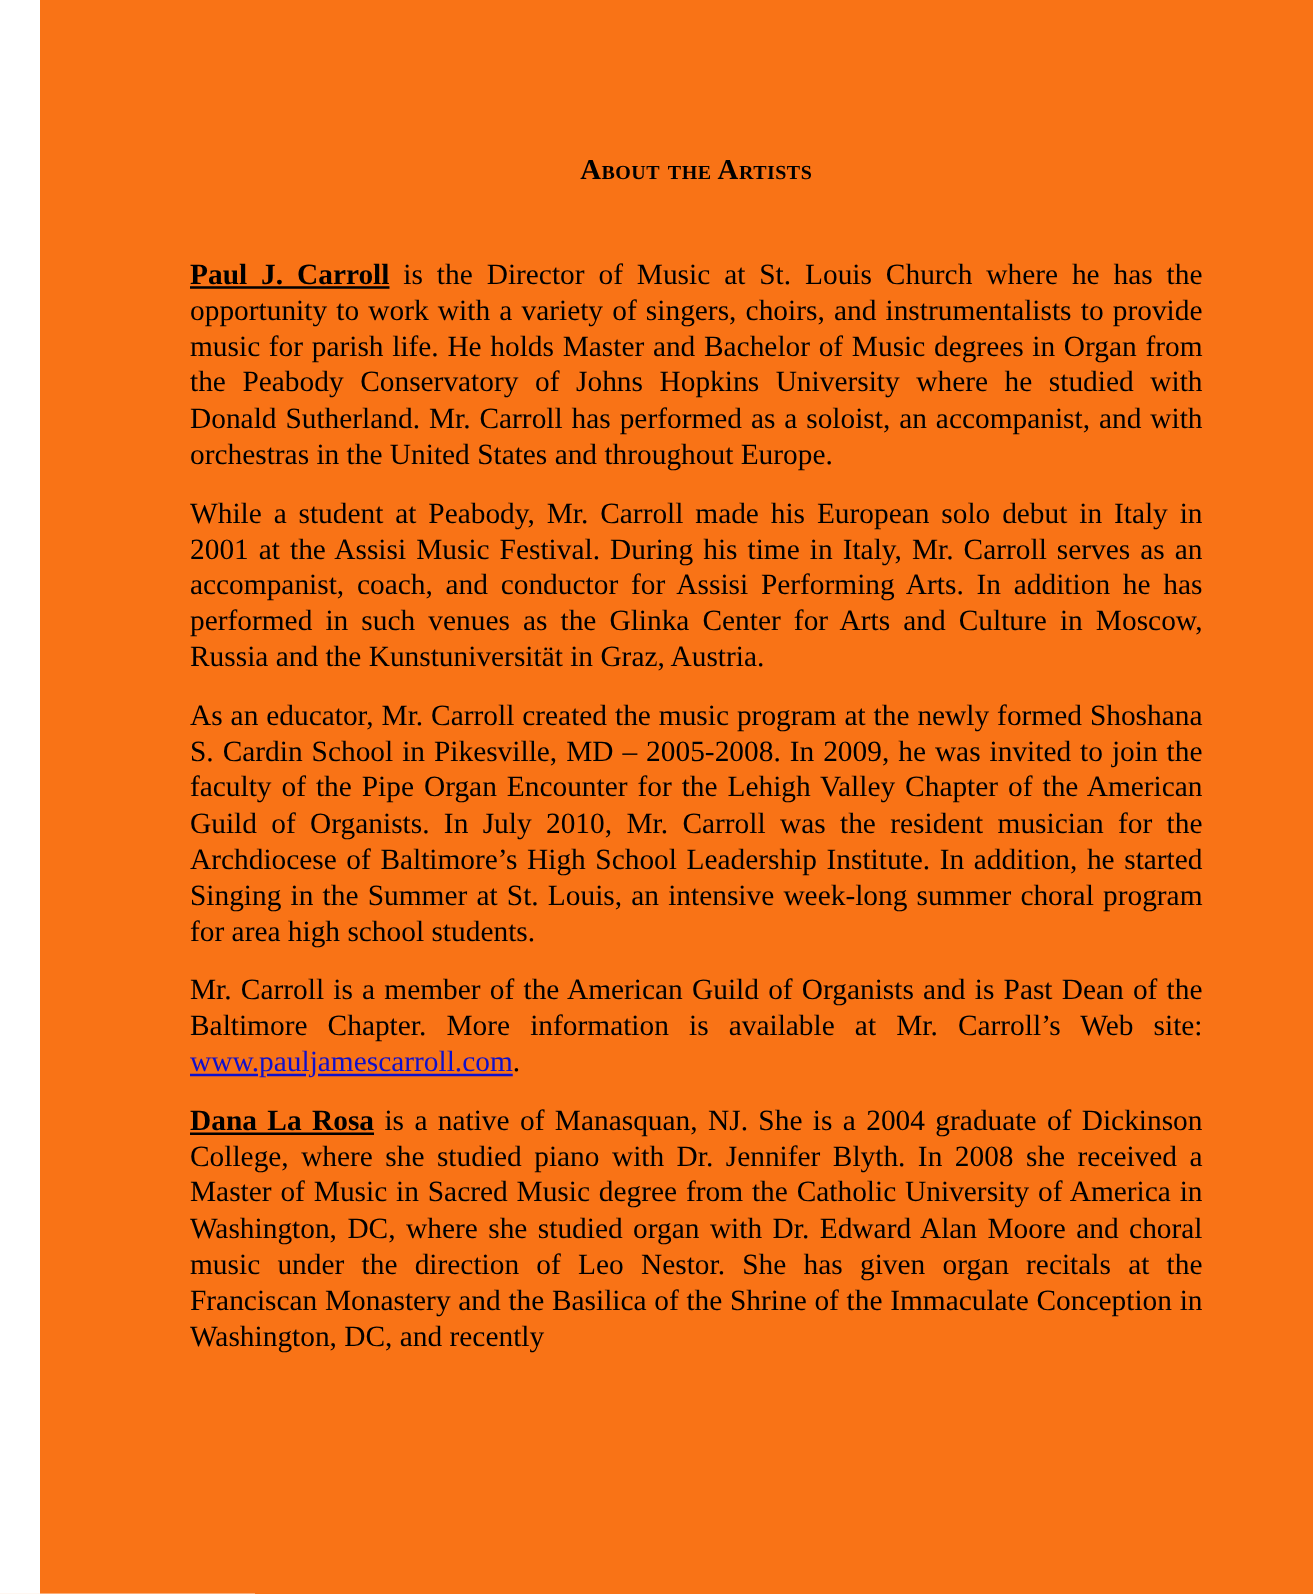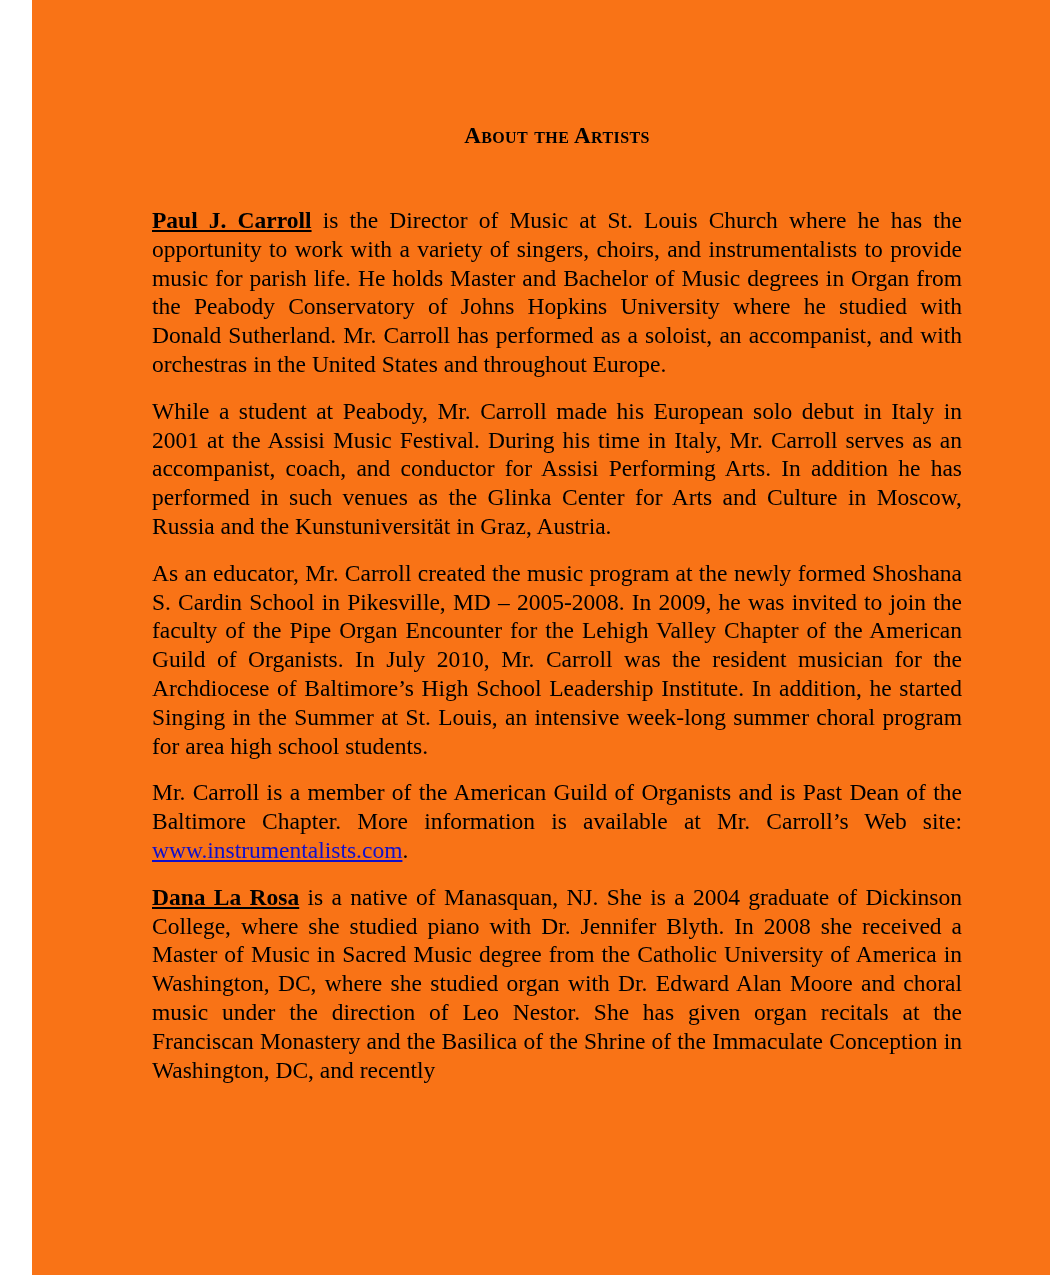--- a/index.html
+++ b/index.html
@@ -79,19 +79,19 @@
     <h1 class="doc-title">About the Artists</h1>
 
     <div class="body-text">
 
       <p class="para"><span class="lead-name">Paul J. Carroll</span><span> is the Director of Music at St. Louis Church where he has the opportunity to work with a variety of singers, choirs, and instrumentalists to provide music for parish life. He holds Master and Bachelor of Music degrees in Organ from the Peabody Conservatory of Johns Hopkins University where he studied with Donald Sutherland. Mr. Carroll has performed as a soloist, an accompanist, and with orchestras in the United States and throughout Europe.</span></p>
 
       <p class="para">While a student at Peabody, Mr. Carroll made his European solo debut in Italy in 2001 at the Assisi Music Festival. During his time in Italy, Mr. Carroll serves as an accompanist, coach, and conductor for Assisi Performing Arts. In addition he has performed in such venues as the Glinka Center for Arts and Culture in Moscow, Russia and the Kunstuniversität in Graz, Austria.</p>
 
       <p class="para">As an educator, Mr. Carroll created the music program at the newly formed Shoshana S. Cardin School in Pikesville, MD – 2005-2008. In 2009, he was invited to join the faculty of the Pipe Organ Encounter for the Lehigh Valley Chapter of the American Guild of Organists. In July 2010, Mr. Carroll was the resident musician for the Archdiocese of Baltimore’s High School Leadership Institute. In addition, he started Singing in the Summer at St. Louis, an intensive week-long summer choral program for area high school students.</p>
 
-      <p class="para"><span>Mr. Carroll is a member of the American Guild of Organists and is Past Dean of the Baltimore Chapter. More information is available at Mr. Carroll’s Web site: </span><a class="weblink" href="#">www.instrumentalists.com</a><span>.</span></p>
+      <p class="para"><span>Mr. Carroll is a member of the American Guild of Organists and is Past Dean of the Baltimore Chapter. More information is available at Mr. Carroll’s Web site: </span><a class="weblink" href="#">www.pauljamescarroll.com</a><span>.</span></p>
 
       <p class="para"><span class="lead-name">Dana La Rosa</span><span> is a native of Manasquan, NJ.  She is a 2004 graduate of Dickinson College, where she studied piano with Dr. Jennifer Blyth.  In 2008 she received a Master of Music in Sacred Music degree from the Catholic University of America in Washington, DC, where she studied organ with Dr. Edward Alan Moore and choral music under the direction of Leo Nestor.  She has given organ recitals at the Franciscan Monastery and the Basilica of the Shrine of the Immaculate Conception in Washington, DC, and recently</span></p>
 
     </div>
   </div>
 </div>
 
 </body></html>

